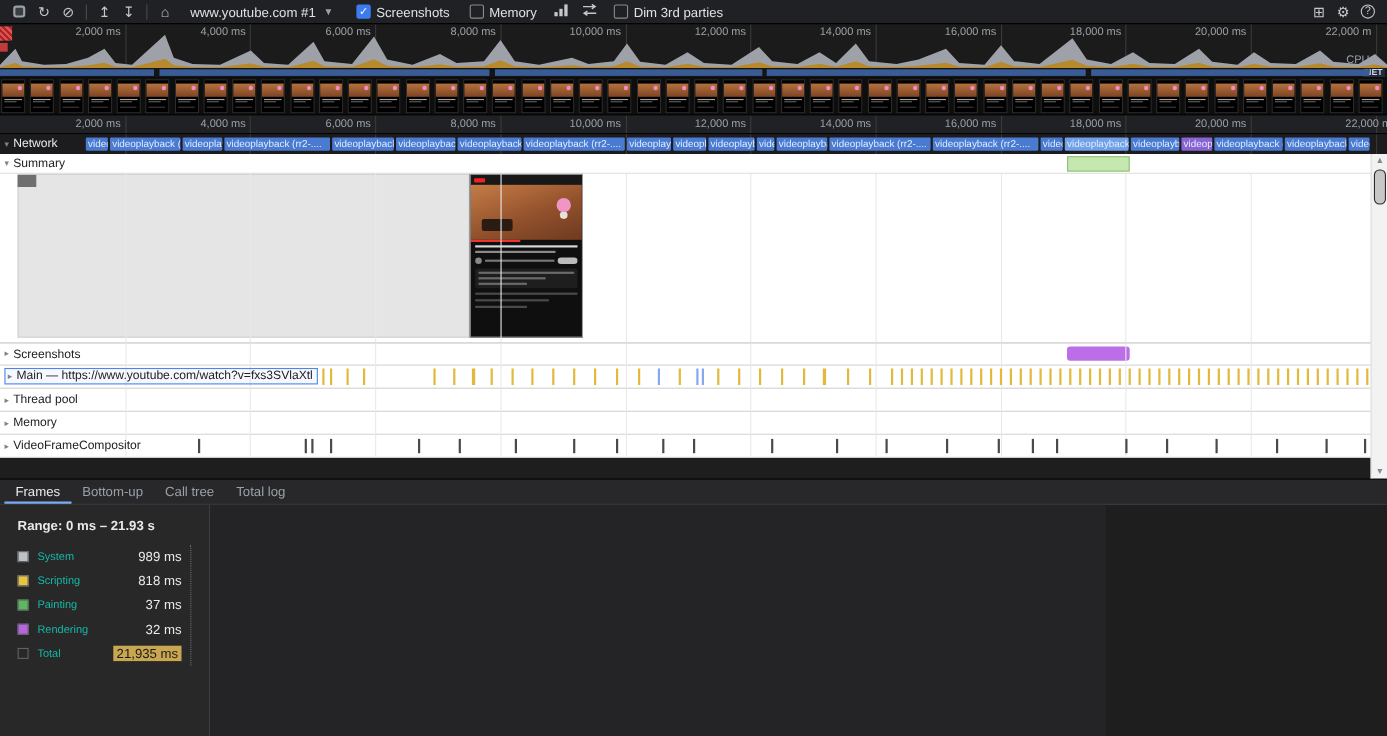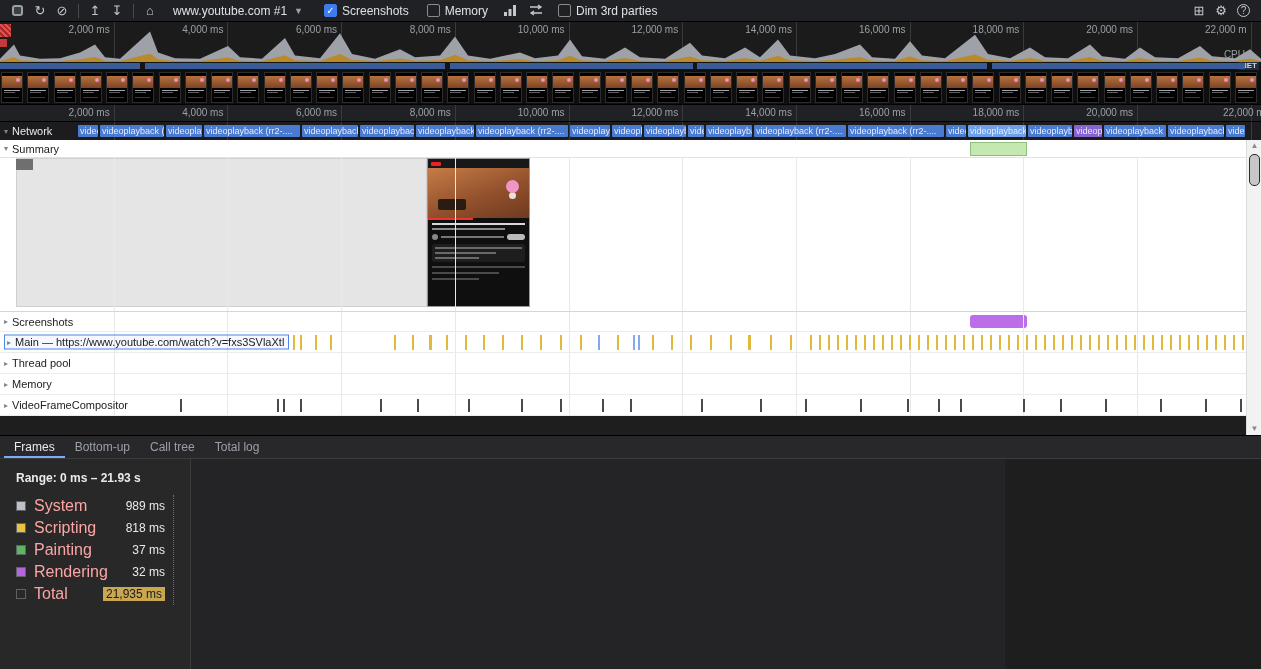--- a/index.html
+++ b/index.html
@@ -93,21 +93,21 @@
 #tabbar{position:absolute;left:0;top:435px;width:1261px;height:24px;background:#28282b;border-top:1px solid #000;border-bottom:1px solid #3c3c3c;display:flex;align-items:stretch;padding-left:4px}
 .tab{font-size:12px;color:#9aa0a6;padding:0 10px;display:flex;align-items:center;cursor:pointer}
 .tab.active{color:#e8eaed;box-shadow:inset 0 -2px 0 #7cacf8}
 #summary{position:absolute;left:0;top:459px;width:1005px;height:210px;display:flex;background:#262626}
 #sum-left{width:191px;background:#282828;border-right:1px solid #3c3c3c;padding:12px 0 0 16px}
 #sum-right{flex:1;background:#242426}
 .range{font-size:12px;font-weight:bold;color:#e8eaed;margin-bottom:10px}
 #legend{width:158px;border-right:1px dotted #6e6e6e;padding-right:8px}
 .lrow{display:flex;align-items:center;height:22px;gap:8px}
 .swatch{width:10px;height:10px;border:1px solid #5f6368;flex:0 0 auto}
-.llabel{font-size:16px;color:#fca5a5}
+.llabel{font-size:10px;color:#14b8a6}
 .lvalue{margin-left:auto;font-size:12px;color:#e8eaed;white-space:nowrap}
 .lvalue.hl{background:#c9a750;color:#1b1b1b;padding:0 3px}
 </style>
 </head>
 <body>
 
 <div id="app">
 
   <div id="toolbar">
     <span class="rec-square"></span>

